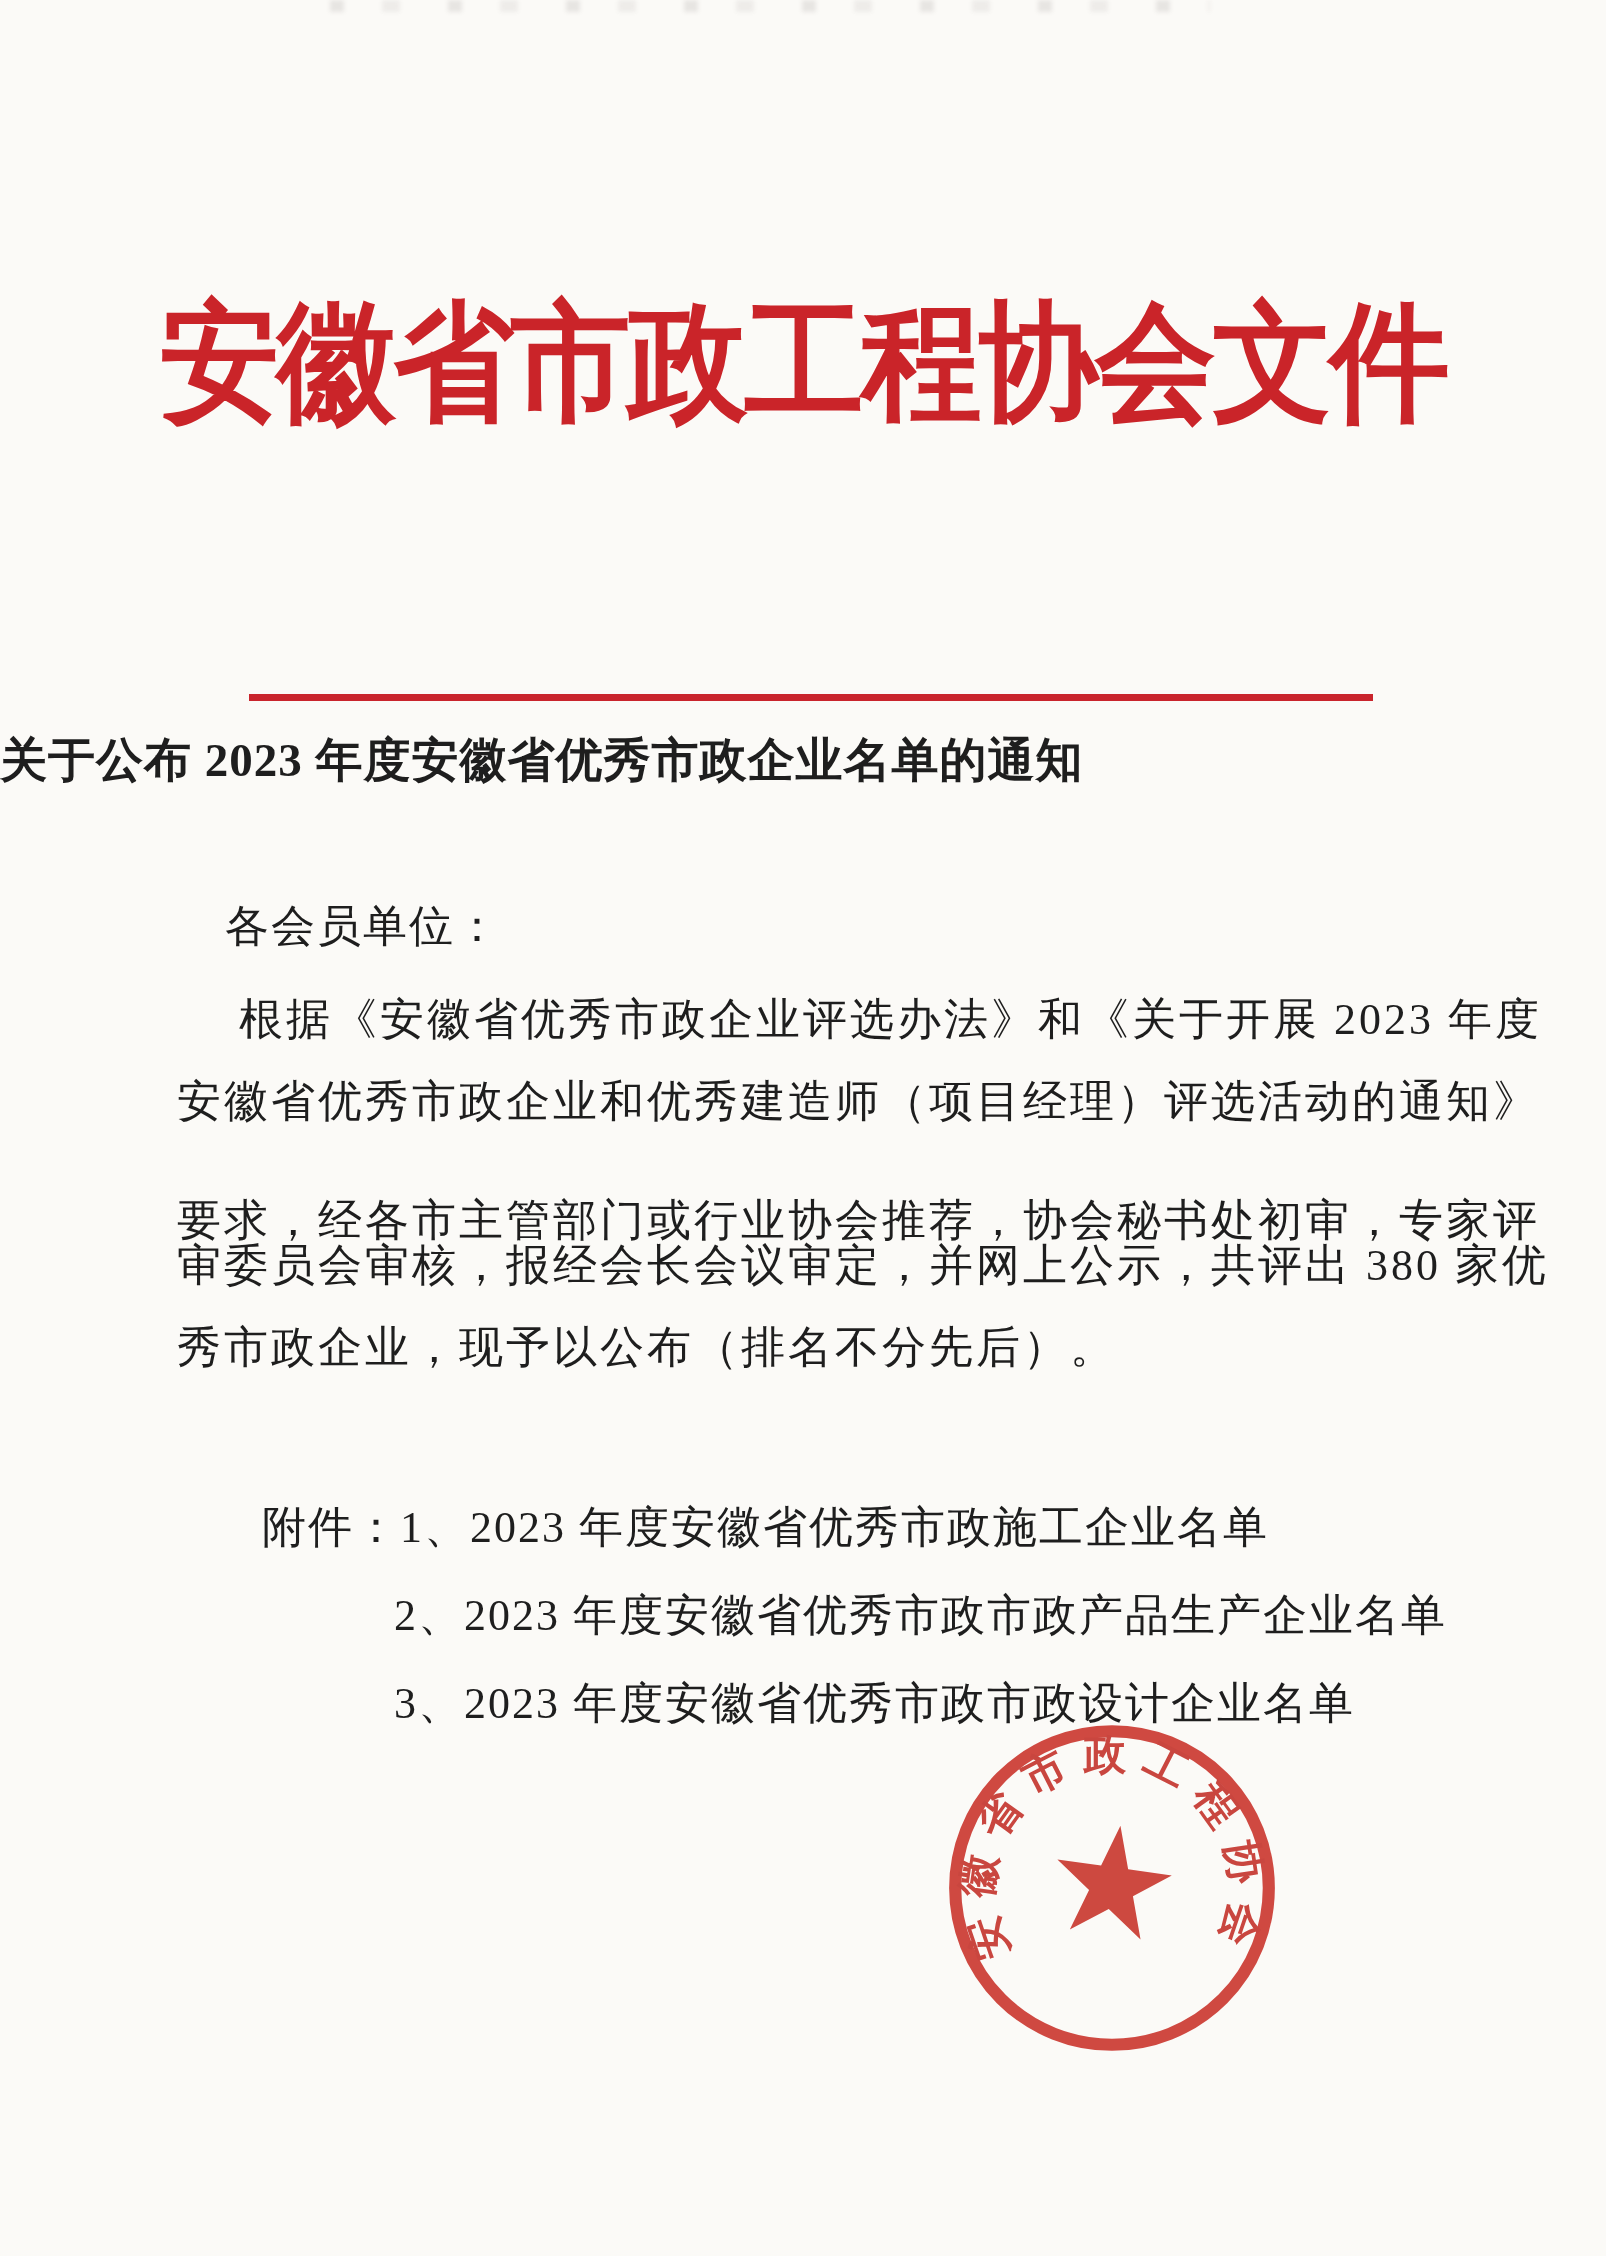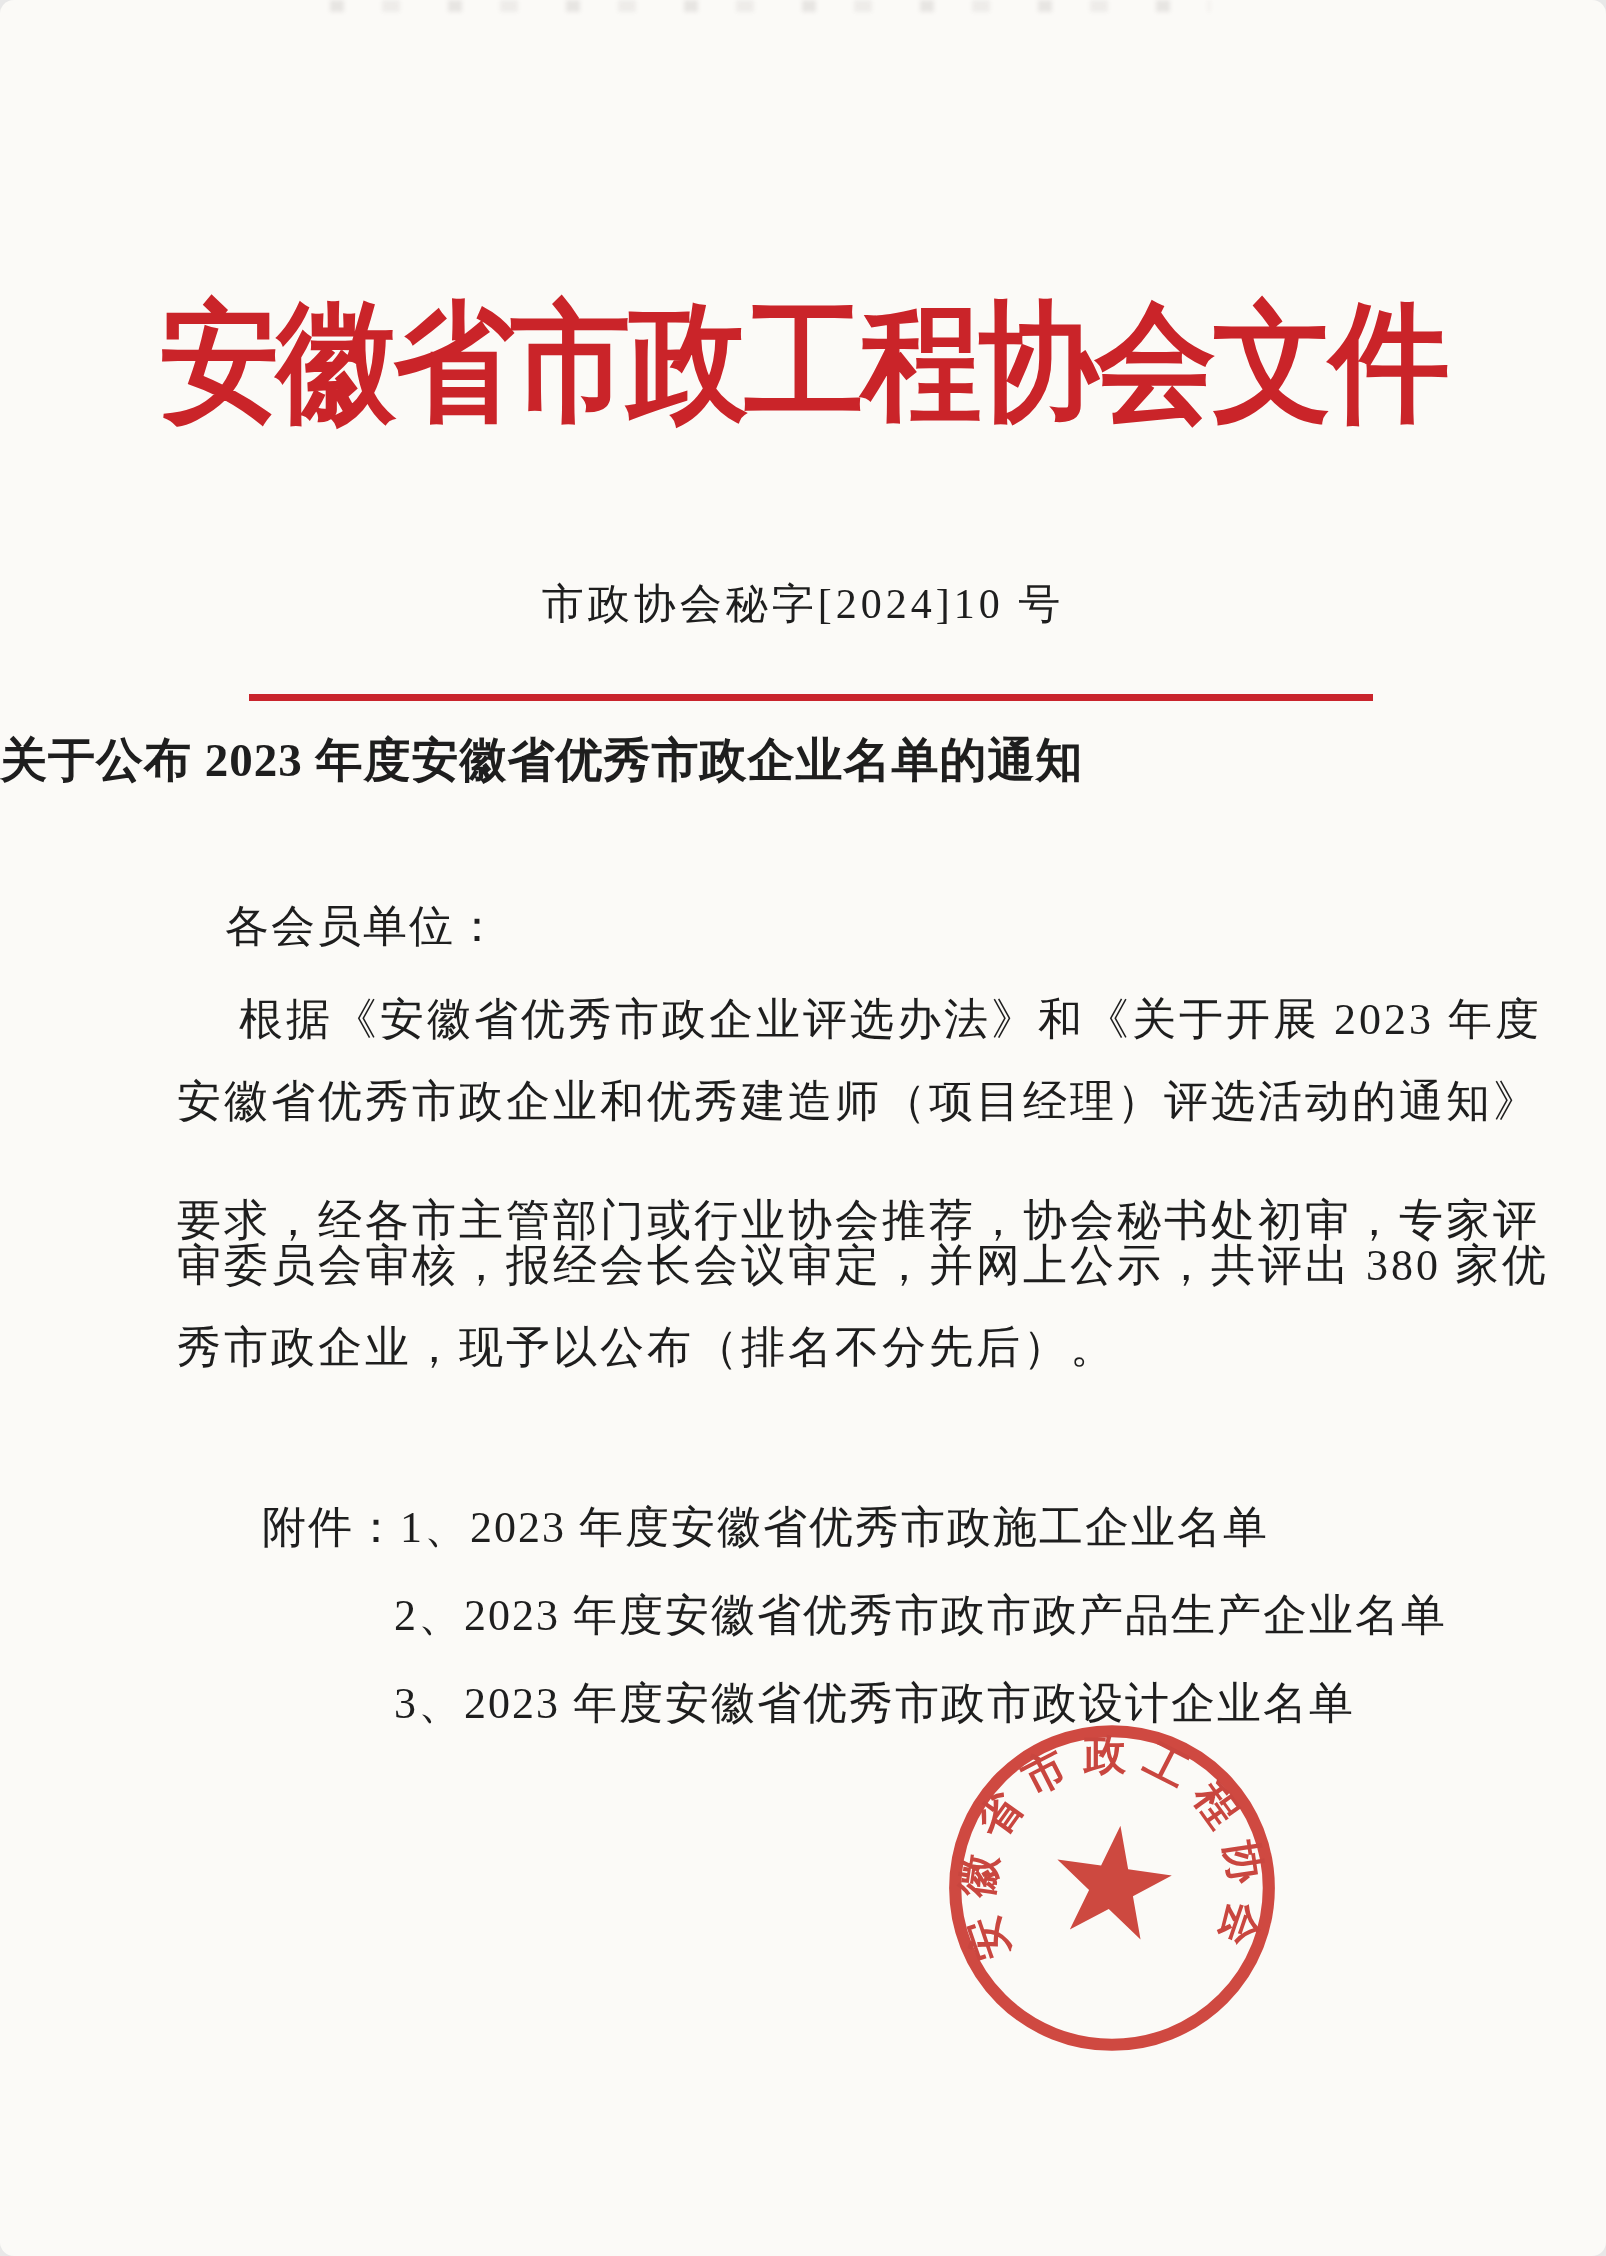--- a/index.html
+++ b/index.html
@@ -4,21 +4,20 @@
 <style>
   html,body{margin:0;padding:0;background:#e8e8e8;}
   .page{
     position:relative;
     width:1606px;height:2256px;
     margin:0 auto;
     background:var(--paper,#fbfaf7);
     overflow:hidden;
     font-family:"Liberation Serif","DejaVu Serif",serif;
     color:var(--ink-black,#1e1e1e);
-    border-radius:14px;
     -webkit-font-smoothing:antialiased;
   }
   .scan-artifact{
     position:absolute;top:0;left:330px;width:880px;height:12px;
     background:repeating-linear-gradient(90deg,
       rgba(120,110,110,.25) 0 14px, rgba(0,0,0,0) 14px 52px,
       rgba(130,120,120,.18) 52px 70px, rgba(0,0,0,0) 70px 118px);
     filter:blur(2px);
     opacity:.6;
   }
@@ -86,21 +85,20 @@
 </style>
 </head>
 <body style="--header-red: #ca2429; --rule-red: #c9242c; --seal-red: #cf3a33; --ink-black: #1e1e1e; --paper: #fbfaf7;">
 
 <div class="page">
 
   <div class="scan-artifact"></div>
 
   <div class="header-title">安徽省市政工程协会文件</div>
 
-  <div class="doc-number">市政协会秘字[2024]10 号</div>
 
   <div class="red-rule"></div>
 
   <div class="doc-title">关于公布 2023 年度安徽省优秀市政企业名单的通知</div>
 
   <div class="salutation">各会员单位：</div>
 
   <div>
     <div class="body-line indent bl-0">根据《安徽省优秀市政企业评选办法》和《关于开展 2023 年度</div>
     <div class="body-line bl-1">安徽省优秀市政企业和优秀建造师（项目经理）评选活动的通知》</div>

